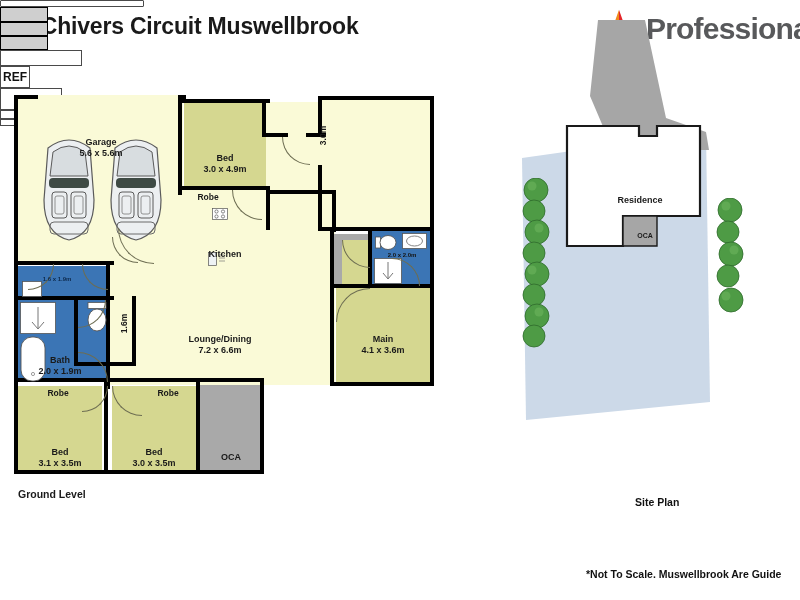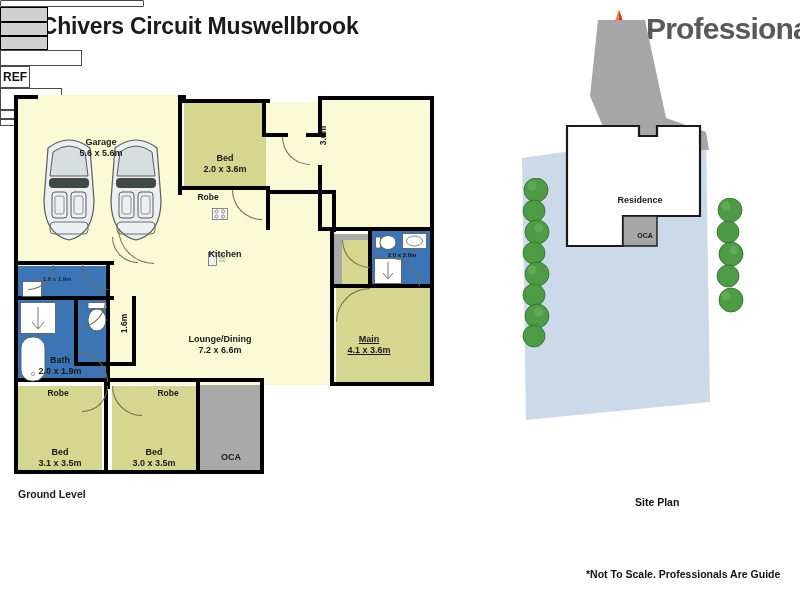--- a/index.html
+++ b/index.html
@@ -243,34 +243,34 @@
 
     <div class="white-fix" style="left:228px;top:375px;width:26px;height:7px;"></div>
 
     <div class="lbl big" style="left:56px;top:118px;width:90px;">
       <div>Garage</div>
       <div>5.6 x 5.6m</div>
     </div>
 
     <div class="lbl big" style="left:180px;top:134px;width:90px;">
       <div>Bed</div>
-      <div>2.0 x 3.6m</div>
+      <div>3.0 x 4.9m</div>
     </div>
 
 
     <div class="lbl big" style="left:185px;top:230px;width:80px;">
       <div>Kitchen</div>
     </div>
 
     <div class="lbl big" style="left:165px;top:315px;width:110px;">
       <div>Lounge/Dining</div>
       <div>7.2 x 6.6m</div>
     </div>
 
-    <div class="lbl big" style="left:324px;top:315px;width:90px;text-decoration:underline;">
+    <div class="lbl big" style="left:338px;top:315px;width:90px;">
       <div>Main</div>
       <div>4.1 x 3.6m</div>
     </div>
 
     <div class="lbl small" style="left:376px;top:250px;width:52px;color:#141414;">
       <div>2.0 x 2.0m</div>
     </div>
 
     <div class="lbl big" style="left:24px;top:336px;width:72px;">
       <div>Bath</div>
@@ -350,15 +350,15 @@
       <g fill="#6fb860" opacity="0.55">
         <circle cx="14" cy="8" r="4.5"></circle>
           <circle cx="22" cy="52" r="4.5"></circle>
         <circle cx="14" cy="98" r="4.5"></circle>
       </g>
     </svg>
 
     <div class="foot" style="left:165px;top:496px;">Site Plan</div>
   </div>
 
-  <div class="foot" style="left:586px;top:568px;">*Not To Scale.  Professionals Are Guide</div>
+  <div class="foot" style="left:586px;top:568px;">*Not To Scale.  Muswellbrook Are Guide</div>
 
 </div>
 
 </body></html>

